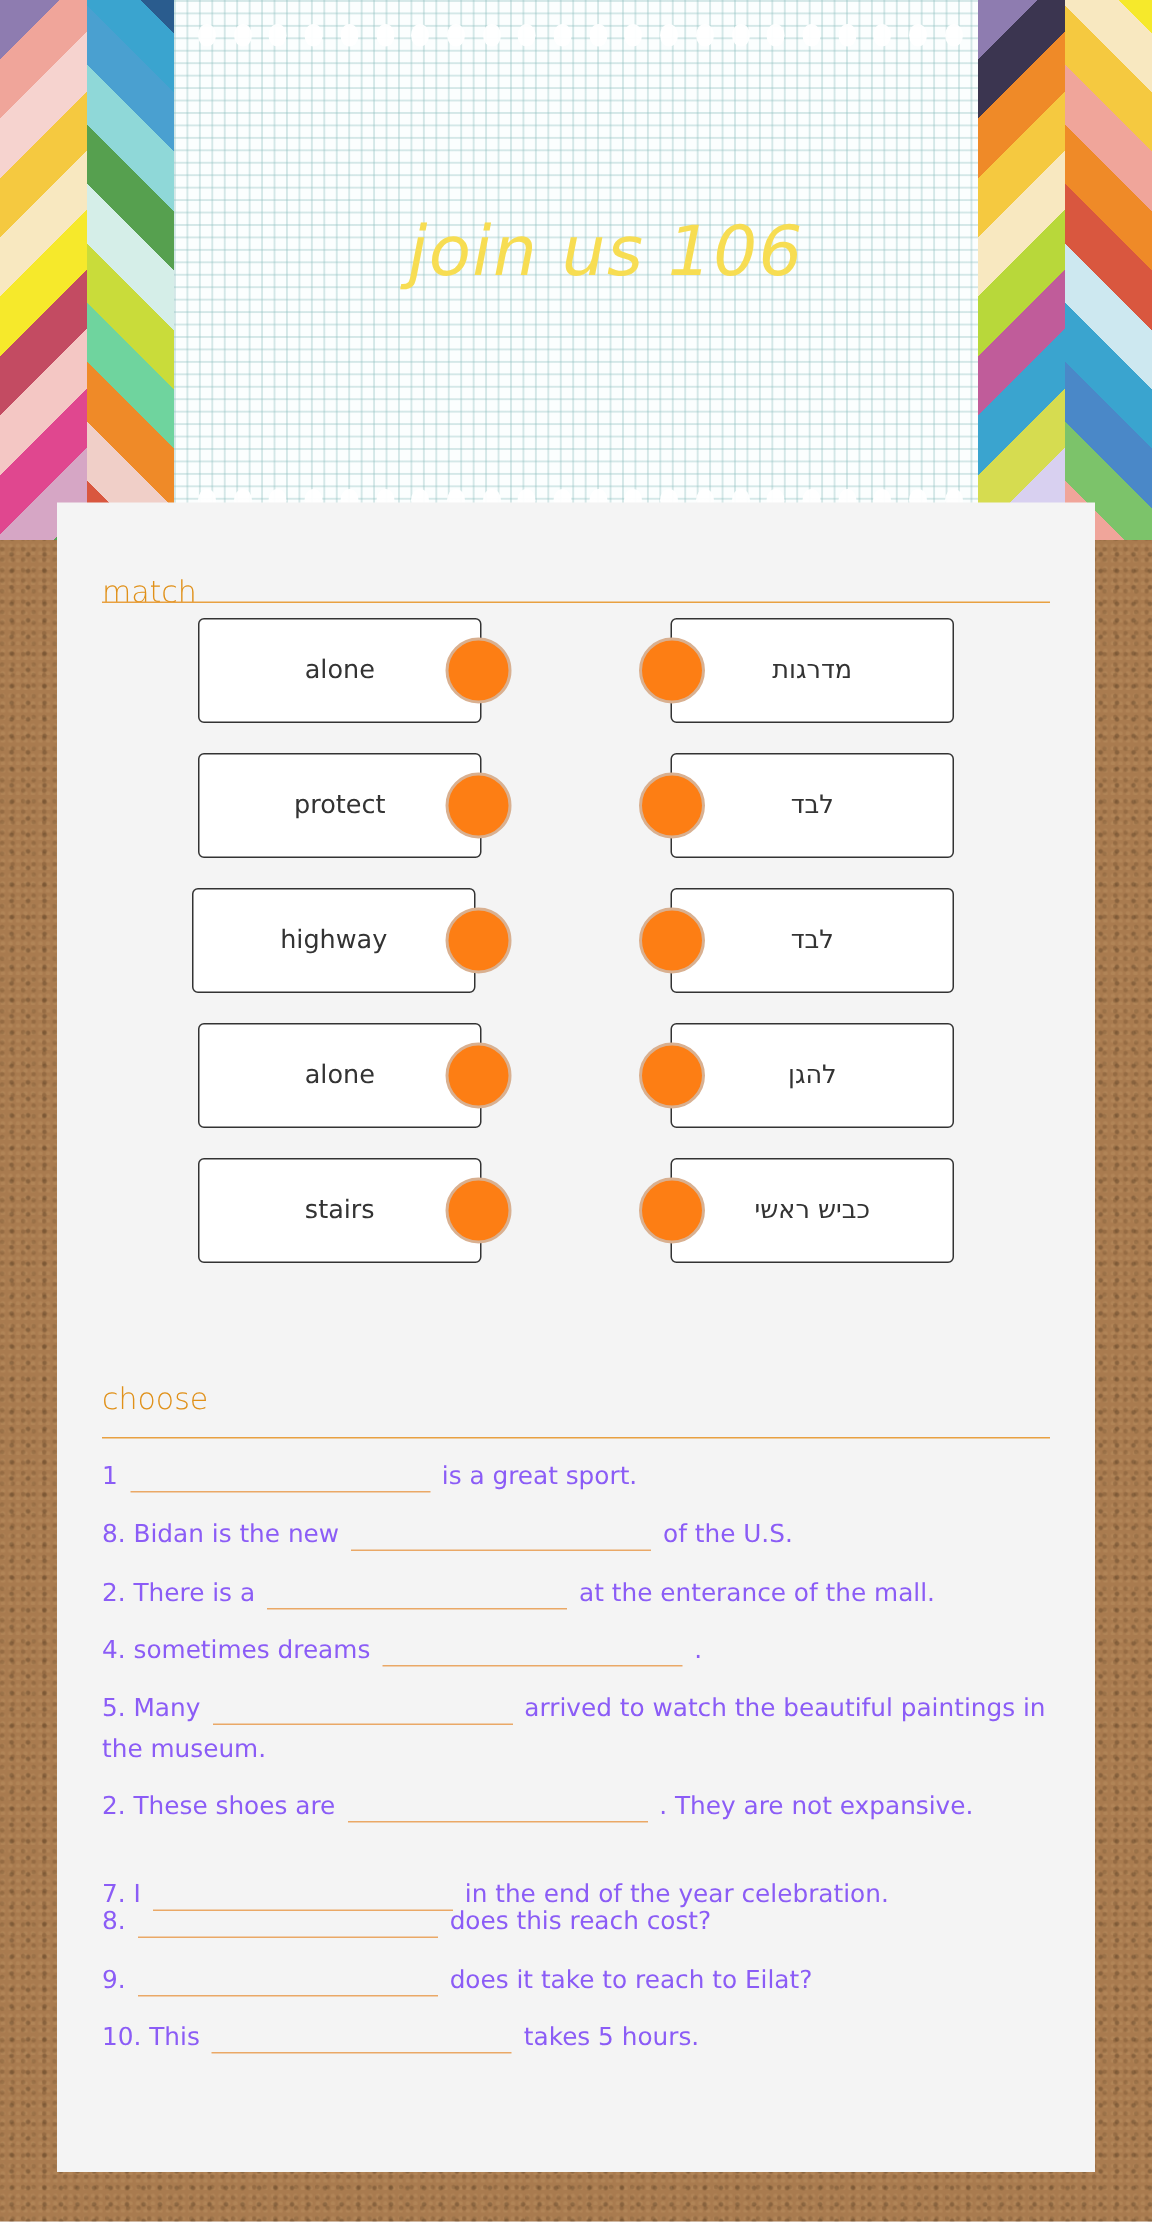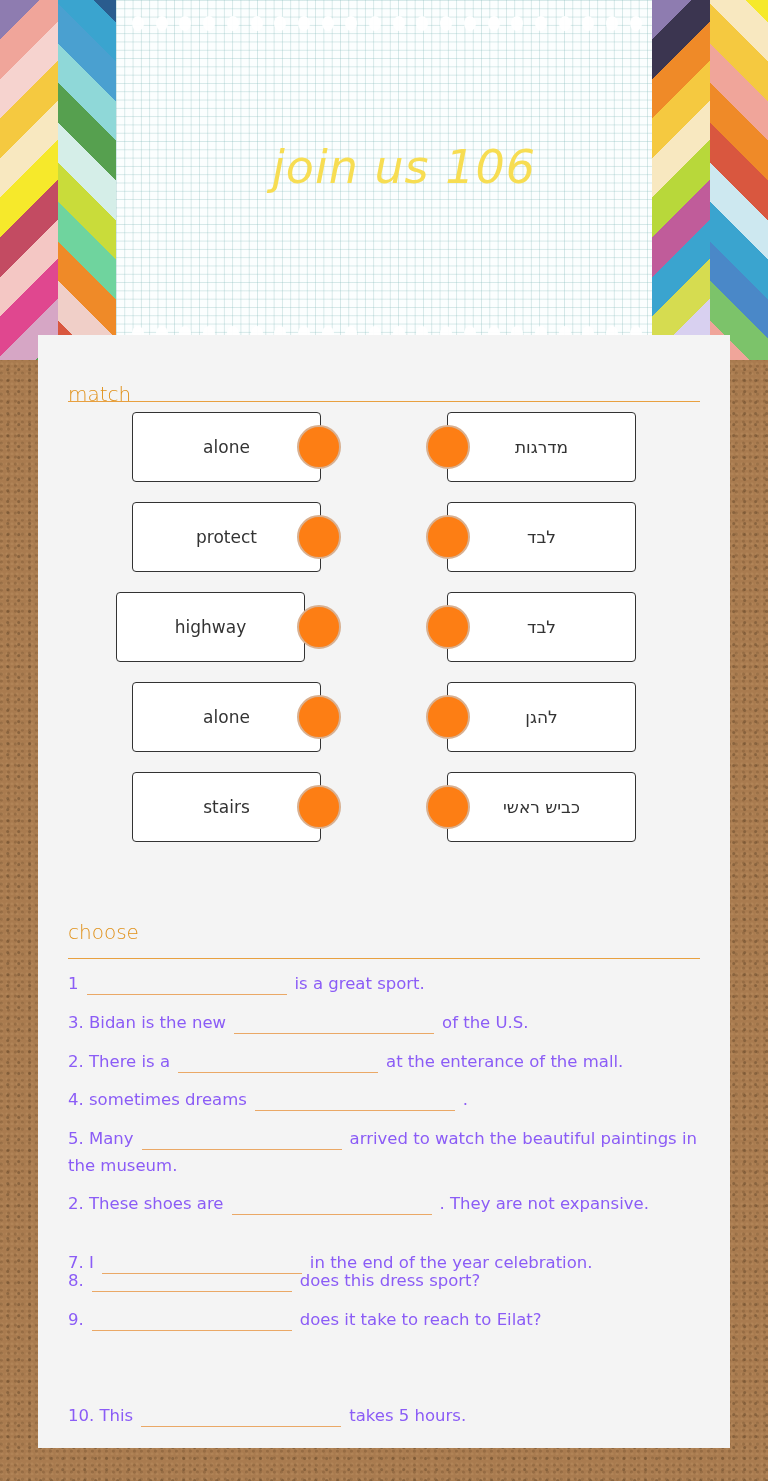--- a/index.html
+++ b/index.html
@@ -150,41 +150,41 @@
   <div class="section-rule" style="top:66px;"></div>
   <div id="match-area">
       <div class="match-box left" style="left: 94px; top: 77px;">alone</div>
       <div class="dot" style="left: 259px; top: 90px;"></div>
       <div class="match-box right" style="left: 409px; top: 77px;">מדרגות</div>
       <div class="dot" style="left: 388px; top: 90px;"></div>
       <div class="match-box left" style="left: 94px; top: 167px;">protect</div>
       <div class="dot" style="left: 259px; top: 180px;"></div>
       <div class="match-box right" style="left: 409px; top: 167px;">לבד</div>
       <div class="dot" style="left: 388px; top: 180px;"></div>
-      <div class="match-box left" style="left: 78px; top: 257px;">highway</div>
+      <div class="match-box left" style="left: 90px; top: 257px;">highway</div>
       <div class="dot" style="left: 259px; top: 270px;"></div>
       <div class="match-box right" style="left: 409px; top: 257px;">לבד</div>
       <div class="dot" style="left: 388px; top: 270px;"></div>
       <div class="match-box left" style="left: 94px; top: 347px;">alone</div>
       <div class="dot" style="left: 259px; top: 360px;"></div>
       <div class="match-box right" style="left: 409px; top: 347px;">להגן</div>
       <div class="dot" style="left: 388px; top: 360px;"></div>
       <div class="match-box left" style="left: 94px; top: 437px;">stairs</div>
       <div class="dot" style="left: 259px; top: 450px;"></div>
       <div class="match-box right" style="left: 409px; top: 437px;">כביש ראשי</div>
       <div class="dot" style="left: 388px; top: 450px;"></div>
     </div>
 
   <div class="section-heading" style="top:585px;">choose</div>
   <div class="section-rule" style="top:623px;"></div>
   <div id="choose-area">
       <div class="sentence" style="top: 635px;"><span>1</span><span class="blank"></span><span>is a great sport.</span></div>
-      <div class="sentence" style="top: 674px;"><span>3. Bidan is the new</span><span class="blank"></span><span>of the U.S.</span></div>
+      <div class="sentence" style="top: 674px;"><span>8. Bidan is the new</span><span class="blank"></span><span>of the U.S.</span></div>
       <div class="sentence" style="top: 713px;"><span>2. There is a</span><span class="blank"></span><span>at the enterance of the mall.</span></div>
       <div class="sentence" style="top: 751px;"><span>4. sometimes dreams</span><span class="blank"></span><span>.</span></div>
       <div class="sentence" style="top: 790px;"><span>5. Many</span><span class="blank"></span><span>arrived to watch the beautiful paintings in the museum.</span></div>
       <div class="sentence" style="top: 855px;"><span>2. These shoes are</span><span class="blank"></span><span>. They are not expansive.</span></div>
       <div class="sentence" style="top: 893px; margin-top: 21px;"><span>7. I</span><span class="blank"></span><span>in the end of the year celebration.</span></div>
-      <div class="sentence" style="top: 932px;"><span>8.</span><span class="blank"></span><span>does this dress sport?</span></div>
+      <div class="sentence" style="top: 932px;"><span>8.</span><span class="blank"></span><span>does this reach cost?</span></div>
       <div class="sentence" style="top: 971px;"><span>9.</span><span class="blank"></span><span>does it take to reach to Eilat?</span></div>
-      <div class="sentence" style="top: 1067px;"><span>10. This</span><span class="blank"></span><span>takes 5 hours.</span></div>
+      <div class="sentence" style="top: 1009px;"><span>10. This</span><span class="blank"></span><span>takes 5 hours.</span></div>
     </div>
 </div>
 
 </body></html>

